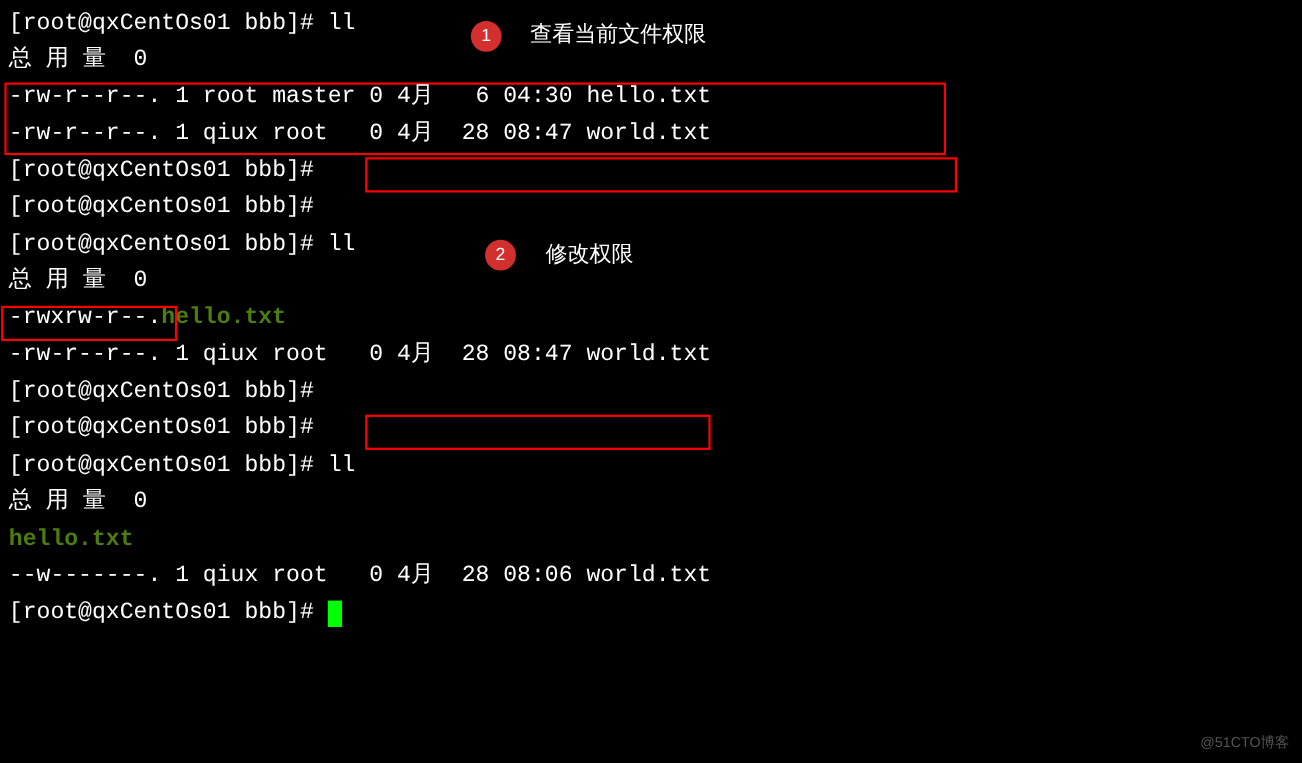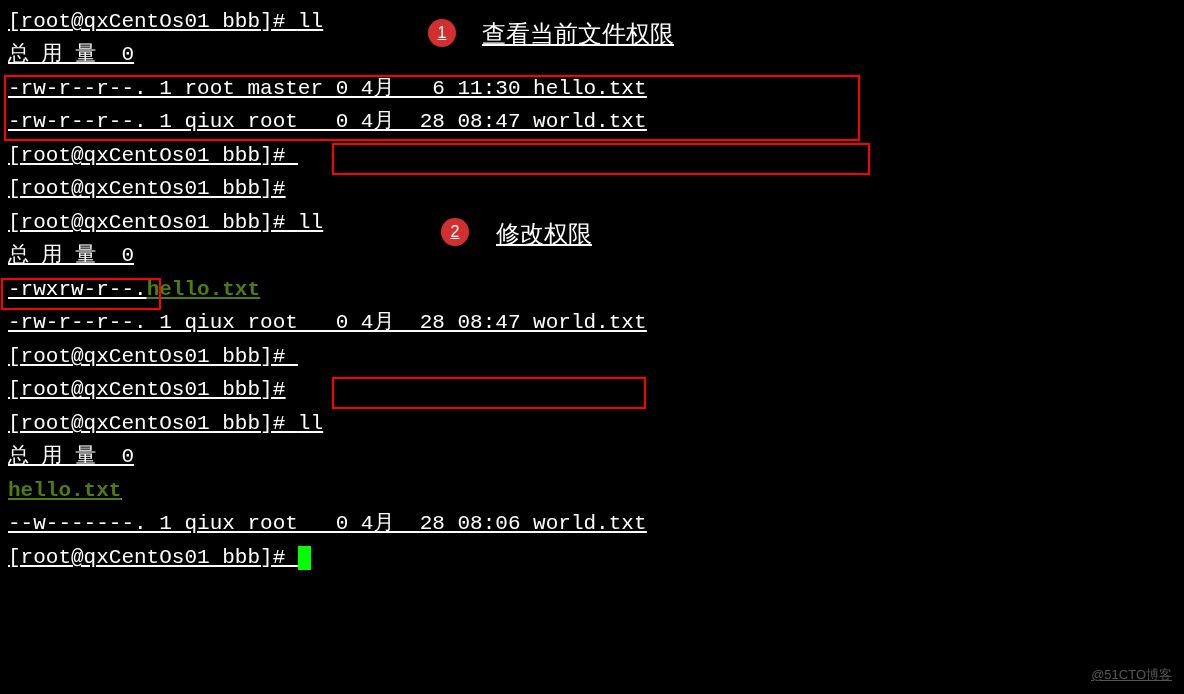--- a/index.html
+++ b/index.html
@@ -1,19 +1,18 @@
 <!DOCTYPE html>
 <html><head>
   <meta charset="utf-8">
   <style>
     * {
       margin: 0;
       padding: 0;
       box-sizing: border-box;
-      text-decoration: underline;
     }
     body {
       background: #000;
       font-family: 'Consolas', 'Monaco', 'Courier New', monospace;
       font-size: 21px;
       color: #fff;
       line-height: 1.6;
       width: 1184px;
       height: 694px;
       padding: 5px 8px;
@@ -40,21 +39,21 @@
       border-radius: 50%;
       background: #d32f2f;
       color: #fff;
       font-size: 16px;
       font-family: Arial, sans-serif;
       font-weight: normal;
       position: absolute;
     }
     .annotation {
       color: #fff;
-      font-size: 24px;
+      font-size: 20px;
       font-family: 'Microsoft YaHei', 'SimHei', sans-serif;
       position: absolute;
     }
     .box-overlay {
       position: absolute;
       border: 2px solid #ff0000;
       pointer-events: none;
     }
     .cursor {
       display: inline-block;
@@ -82,21 +81,21 @@
 <span class="badge" style="left:428px; top:19px;">1</span>
 <span class="annotation" style="left:482px; top:15px;">查看当前文件权限</span>
 
 <div class="line">
   <span>总 用 量  0</span>
 </div>
 
 <div class="box-overlay" style="left:4px; top:75px; width:856px; height:66px;"></div>
 
 <div class="line">
-  <span>-rw-r--r--. 1 root master 0 4月   6 11:30 hello.txt</span>
+  <span>-rw-r--r--. 1 root master 0 4月   6 04:30 hello.txt</span>
 </div>
 
 <div class="line">
   <span>-rw-r--r--. 1 qiux root   0 4月  28 08:47 world.txt</span>
 </div>
 
 <div class="line">
   <span>[root@qxCentOs01 bbb]#</span><span> </span>
 </div>
 <div class="box-overlay" style="left:332px; top:143px; width:538px; height:32px;"></div>

